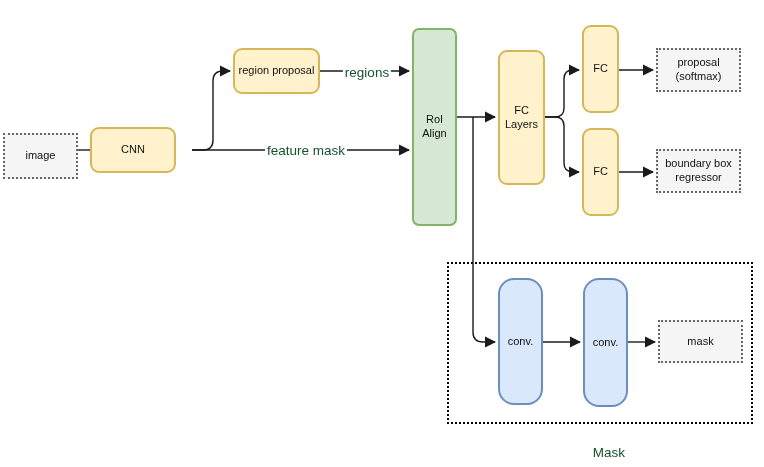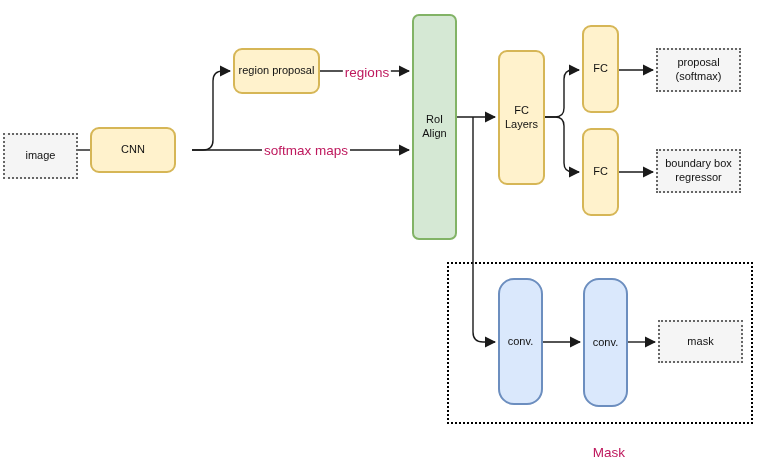--- a/index.html
+++ b/index.html
@@ -38,38 +38,38 @@
   .yellow { background: #FFF2CC; border: 2px solid #D6B656; border-radius: 9px; }
   .green  { background: #D5E8D4; border: 2px solid #82B366; border-radius: 7px; }
   .blue   { background: #DAE8FC; border: 2px solid #6C8EBF; border-radius: 16px; }
   .dotted { background: #F5F5F5; border: 2px dotted #666666; border-radius: 0; }
   .group  { background: transparent; border: 2px dotted #000000; z-index: 0; }
 
   
   .n-image    { left: 3px;   top: 133px; width: 75px;  height: 46px; }
   .n-cnn      { left: 90px; top: 127px; width: 86px;  height: 46px; }
   .n-region   { left: 233px; top: 48px;  width: 87px;  height: 46px; }
-  .n-roi      { left: 412px; top: 14px;  width: 45px;  height: 226px; }
+  .n-roi      { left: 412px; top: 28px;  width: 45px;  height: 198px; }
   .n-fclayers { left: 498px; top: 50px;  width: 47px;  height: 135px; }
   .n-fc1      { left: 582px; top: 25px;  width: 37px;  height: 88px; }
   .n-fc2      { left: 582px; top: 128px; width: 37px;  height: 88px; }
   .n-classes  { left: 656px; top: 48px;  width: 85px;  height: 44px; }
   .n-bbox     { left: 656px; top: 149px; width: 85px;  height: 44px; }
   .n-groupbox { left: 447px; top: 262px; width: 306px; height: 162px; }
   .n-conv1    { left: 498px; top: 278px; width: 45px;  height: 127px; }
   .n-conv2    { left: 583px; top: 278px; width: 45px;  height: 129px; }
   .n-mask     { left: 658px; top: 320px; width: 85px;  height: 43px; }
 
   .edge-label {
     position: absolute;
     transform: translate(-50%, -50%);
     background: #ffffff;
     padding: 0 2px;
     font-size: 13.5px;
-    color: #be185d;
+    color: #14532d;
     white-space: nowrap;
     z-index: 3;
   }
   .lbl-regions  { left: 367px; top: 72px; }
   .lbl-featmaps { left: 306px; top: 150px; }
   .lbl-group    { left: 609px; top: 452px; background: transparent; }
 </style>
 </head>
 <body>
 
@@ -141,16 +141,16 @@
 
   <div class="node blue n-conv2">
     <span>conv.</span>
   </div>
 
   <div class="node dotted n-mask">
     <span>mask</span>
   </div>
 
   <div class="edge-label lbl-regions">regions</div>
-  <div class="edge-label lbl-featmaps">softmax maps</div>
+  <div class="edge-label lbl-featmaps">feature mask</div>
   <div class="edge-label lbl-group">Mask</div>
 
 </div>
 
 </body></html>

